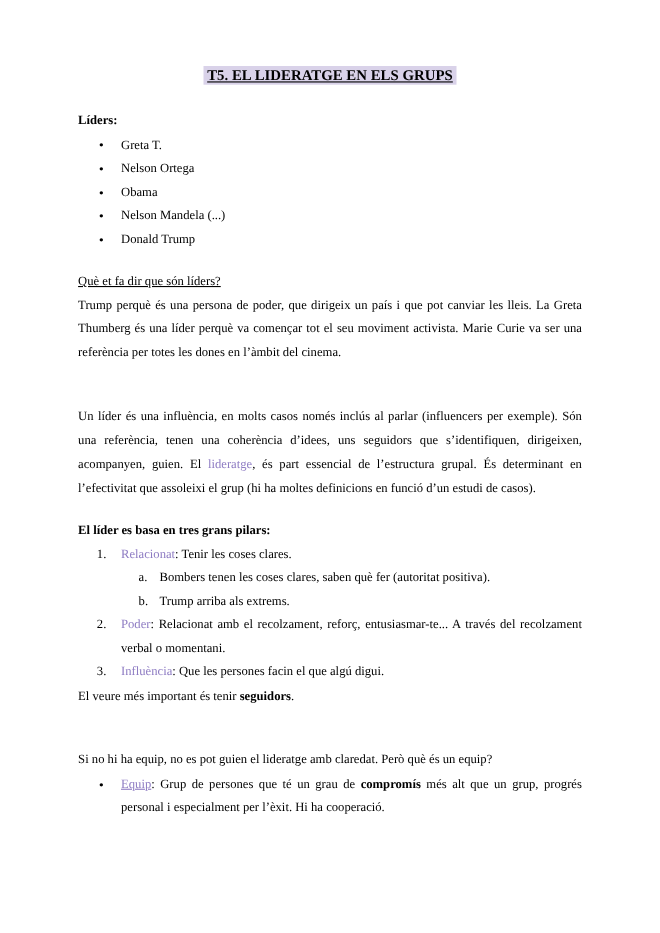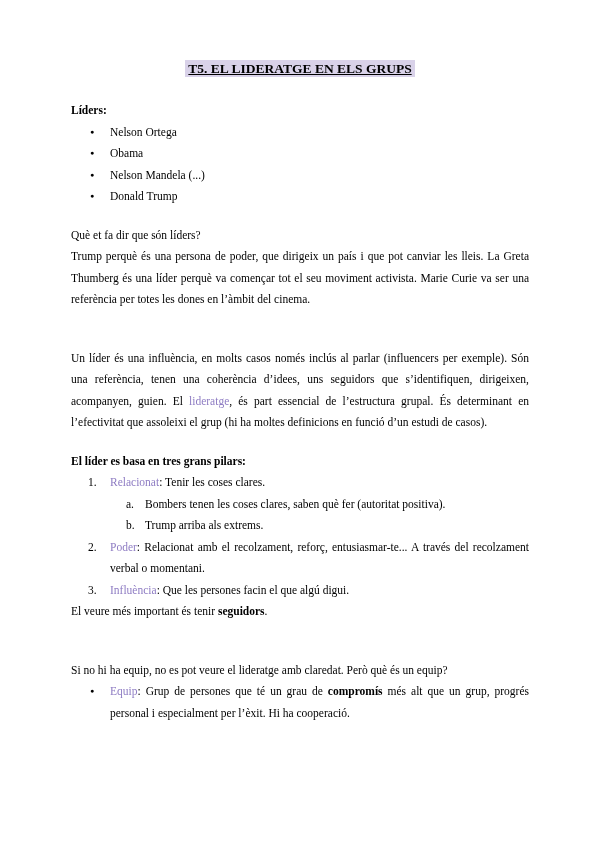--- a/index.html
+++ b/index.html
@@ -28,21 +28,21 @@
     line-height: 22px;
   }
   .title .hl {
     background: var(--highlight);
     text-decoration: underline;
     padding: 1px 3px;
   }
   p { margin: 0; }
   .bold { font-weight: bold; }
   .just { text-align: justify; }
-  .underline { }
+  .underline { text-decoration: underline; }
   .purple { color: var(--accent); }
   .mt1 { margin-top: 37px; }   
   .mth { margin-top: 17px; }   
 
   ul.bullets { list-style: none; margin: 0; padding: 0; }
   ul.bullets > li { padding-left: 39px; position: relative; }
   ul.bullets > li::before {
     content: "\25CF";
     position: absolute;
     left: 19px;
@@ -79,20 +79,21 @@
 </head>
 <body>
 
 <div class="page">
 
   <h1 class="title"><span class="hl">T5. EL LIDERATGE EN ELS GRUPS</span></h1>
 
   <p class="bold">Líders:</p>
 
   <ul class="bullets">
+    <li><span>Greta T.</span></li>
     <li><span>Nelson Ortega</span></li>
     <li><span>Obama</span></li>
     <li><span>Nelson Mandela (...)</span></li>
     <li><span>Donald Trump</span></li>
   </ul>
 
   <p class="mth"><span class="underline">Què et fa dir que són líders?</span></p>
 
   <p class="just">Trump perquè és una persona de poder, que dirigeix un país i que pot canviar les lleis. La Greta Thumberg és una líder perquè va començar tot el seu moviment activista. Marie Curie va ser una referència per totes les dones en l’àmbit del cinema.</p>
 
@@ -111,21 +112,21 @@
     <li class="just">
       <span class="purple">Poder</span><span>: Relacionat amb el recolzament, reforç, entusiasmar-te... A través del recolzament verbal o momentani.</span>
     </li>
     <li class="just">
       <span class="purple">Influència</span><span>: Que les persones facin el que algú digui.</span>
     </li>
   </ol>
 
   <p><span>El veure més important és tenir </span><span class="bold">seguidors</span><span>.</span></p>
 
-  <p class="mt1">Si no hi ha equip, no es pot veure el lideratge amb claredat. Però què és un equip?</p>
+  <p class="mt1">Si no hi ha equip, no es pot guien el lideratge amb claredat. Però què és un equip?</p>
 
   <ul class="bullets">
     <li class="just">
       <span class="purple underline">Equip</span><span>: Grup de persones que té un grau de </span><span class="bold">compromís</span><span> més alt que un grup, progrés personal i especialment per l’èxit. Hi ha cooperació.</span>
     </li>
   </ul>
 
 </div>
 
 </body></html>

